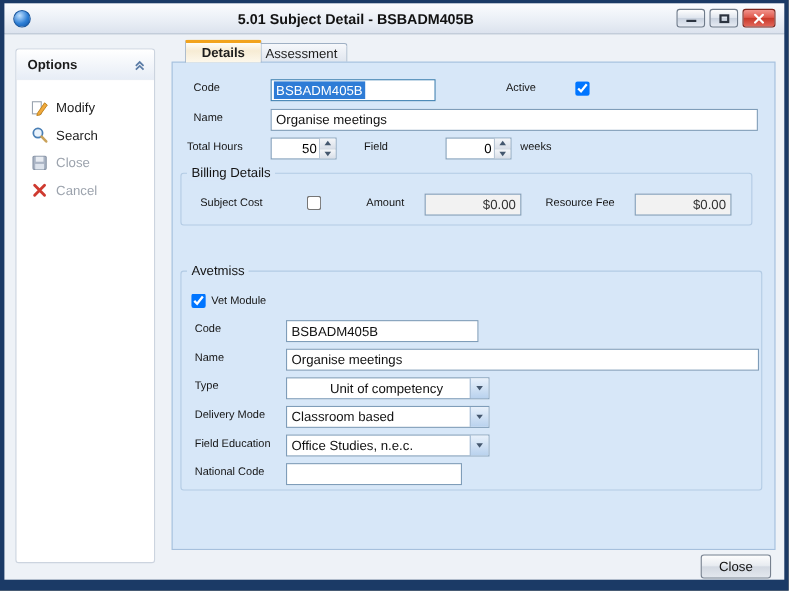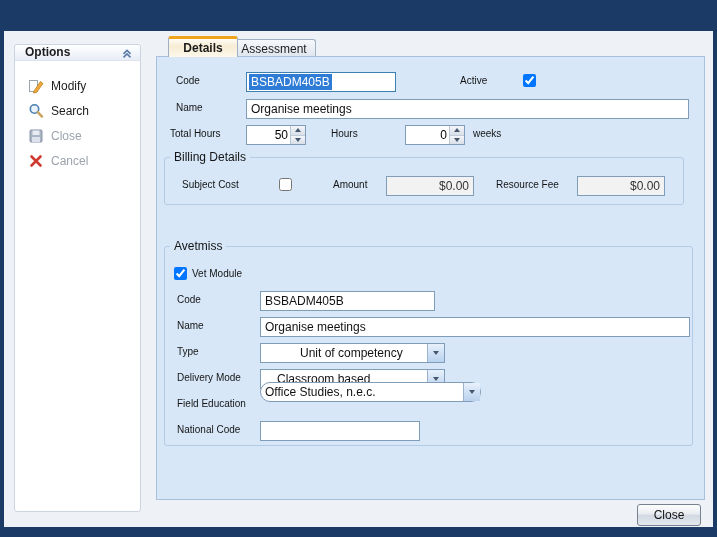--- a/index.html
+++ b/index.html
@@ -47,21 +47,21 @@
   .glyph-x::before { transform:rotate(45deg); }
   .glyph-x::after  { transform:rotate(-45deg); }
   
   .client { position:absolute; left:4px; top:31px; right:4px; bottom:10px; background:#eef2f7; }
   
   .sidebar {
     position:absolute; left:10px; top:13px; width:127px; height:468px;
     background:#fff; border:1px solid #ccd4df; border-radius:3px;
   }
   .sidebar-header {
-    height:16px; display:flex; align-items:flex-start; padding:0 5px 0 10px;
+    height:28px; display:flex; align-items:center; padding:0 5px 0 10px;
     background:linear-gradient(#ffffff,#e7edf6);
     border-bottom:1px solid #dde4ee; border-radius:3px 3px 0 0;
   }
   .sidebar-title { flex:1; font-size:12px; font-weight:bold; color:#1c1c1c; }
   .collapse-btn { width:16px; height:16px; display:flex; align-items:center; justify-content:center; cursor:pointer; }
   .sidebar-items { padding-top:12px; }
   .side-item {
     display:flex; align-items:center; gap:7px; height:25px; padding-left:13px;
     font-size:12px; color:#1c1c1c; cursor:pointer;
   }
@@ -129,20 +129,35 @@
     border:1px solid #77818f; border-radius:3px; cursor:pointer;
     font-size:12px; font-family:inherit; color:#111;
     background:linear-gradient(#fdfdfd,#e8ecf1 45%,#d3d9e2 52%,#e3e8ee);
   }
 </style>
 </head>
 <body>
 
 <div class="page">
 
+  <div class="titlebar">
+    <div class="app-icon"></div>
+    <div class="win-title">5.01 Subject Detail - BSBADM405B</div>
+    <div class="winbtns">
+      <div class="winbtn">
+        <span class="glyph-min"></span>
+      </div>
+      <div class="winbtn">
+        <span class="glyph-max"></span>
+      </div>
+      <div class="winbtn close">
+        <span class="glyph-x"></span>
+      </div>
+    </div>
+  </div>
 
   <div class="client">
 
     <div class="sidebar">
       <div class="sidebar-header">
         <span class="sidebar-title">Options</span>
         <span class="collapse-btn">
           <svg width="14" height="14" viewBox="0 0 16 16">
             <path d="M4 9 L8 5 L12 9" fill="none" stroke="#5b7ca6" stroke-width="1.8"></path>
             <path d="M4 13 L8 9 L12 13" fill="none" stroke="#5b7ca6" stroke-width="1.8"></path>
@@ -211,21 +226,21 @@
         <div class="spin-btns">
           <div class="spin-up">
               <span class="tri-up"></span>
             </div>
           <div class="spin-down">
               <span class="tri-down"></span>
             </div>
         </div>
       </div>
 
-      <span class="lbl" style="left:174px; top:71px;">Hours</span>
+      <span class="lbl" style="left:174px; top:71px;">Field</span>
       <div class="spin" style="left:248px; top:68px; width:60px;">
         <input value="0" style="">
         <div class="spin-btns">
           <div class="spin-up">
               <span class="tri-up"></span>
             </div>
           <div class="spin-down">
               <span class="tri-down"></span>
             </div>
         </div>
@@ -256,29 +271,29 @@
 
         <span class="lbl" style="left:12px; top:99px;">Type</span>
         <div class="combo" style="left:95px; top:96px; width:185px;padding-left:35px;">
           <span class="combo-text">Unit of competency</span>
           <span class="combo-btn">
               <span class="tri-down"></span>
             </span>
         </div>
 
         <span class="lbl" style="left:12px; top:125px;">Delivery Mode</span>
-        <div class="combo" style="left:95px; top:122px; width:185px;padding-left:12px;">
+        <div class="combo" style="left:95px; top:122px; width:185px;">
           <span class="combo-text">Classroom based</span>
           <span class="combo-btn">
               <span class="tri-down"></span>
             </span>
         </div>
 
         <span class="lbl" style="left:12px; top:151px;">Field Education</span>
-        <div class="combo" style="left:95px; top:135px; width:221px;border-radius:10px;">
+        <div class="combo" style="left:95px; top:148px; width:185px;">
           <span class="combo-text">Office Studies, n.e.c.</span>
           <span class="combo-btn">
               <span class="tri-down"></span>
             </span>
         </div>
 
         <span class="lbl" style="left:12px; top:177px;">National Code</span>
         <input class="tb" style="left: 95px; top: 174px; width: 160px;" value="">
       </div>
 

